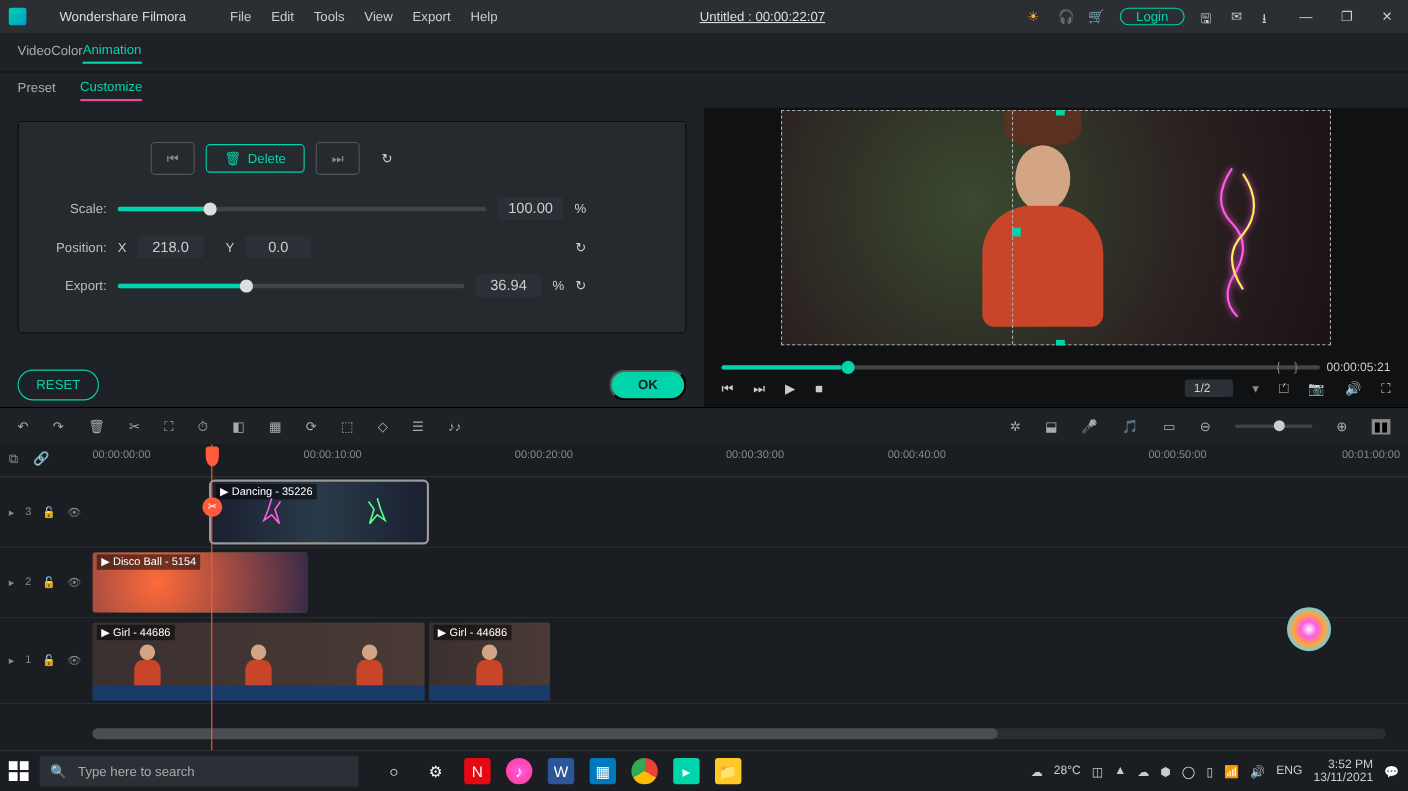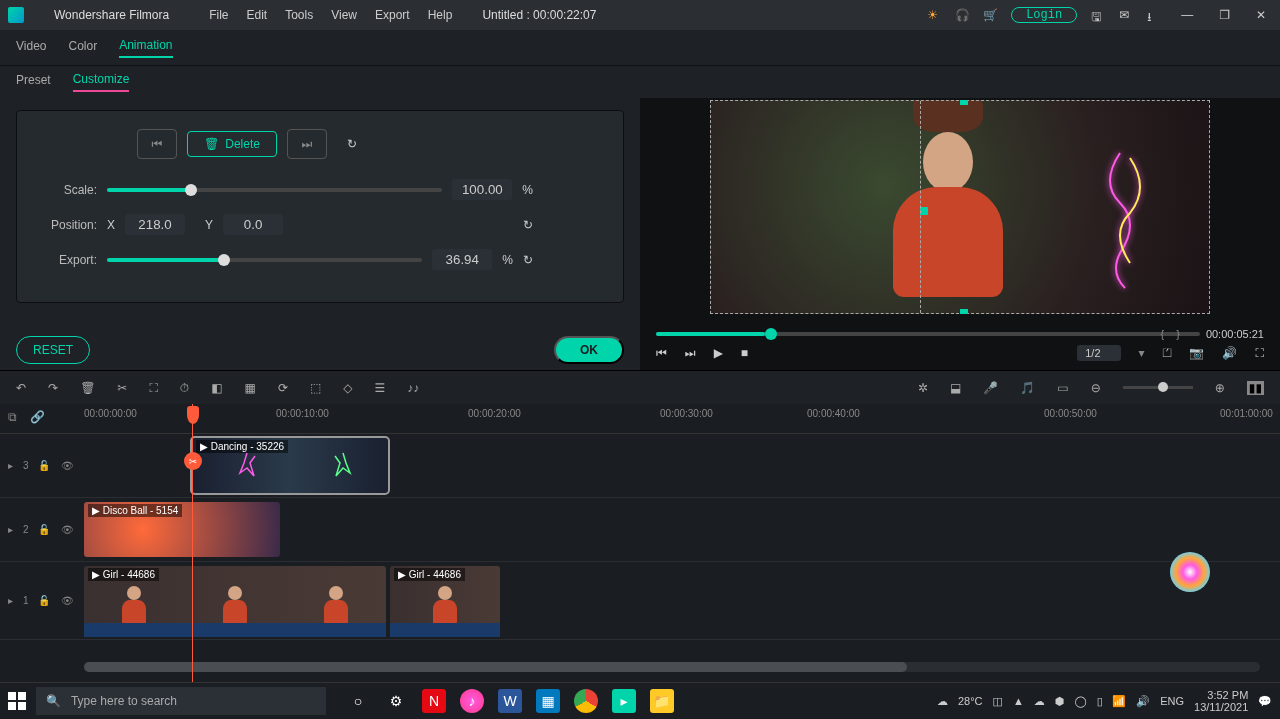--- a/index.html
+++ b/index.html
@@ -2,26 +2,26 @@
 <html><head>
 <meta charset="utf-8">
 <style>
 * { margin: 0; padding: 0; box-sizing: border-box; font-family: "Segoe UI", sans-serif; }
 body { background: #1a1d21; color: #ccc; font-size: 12px; width: 1280px; height: 719px; overflow: hidden; position: relative; }
 .titlebar { height: 30px; background: #2b2f33; display: flex; align-items: center; padding: 0 8px; gap: 30px; }
 .logo { width: 16px; height: 16px; background: linear-gradient(135deg,#00d4aa,#0099cc); border-radius: 2px; }
 .titlebar .brand { color: #ddd; font-size: 12px; }
 .menu { display: flex; gap: 18px; margin-left: 10px; }
 .menu span { color: #ccc; cursor: pointer; }
-.title-center { flex: 1; color: #ddd; }
+.title-center { flex: 1; text-align: center; color: #ddd; text-decoration: underline; }
 .title-right { display: flex; gap: 14px; align-items: center; }
 .title-right .icon { width: 14px; height: 14px; color: #ccc; cursor: pointer; }
-.login-btn { border: 1px solid #00d4aa; color: #00d4aa; padding: 0 14px; border-radius: 12px; cursor: pointer; font-size: 12px; font-family: Liberation Mono, monospace; }
+.login-btn { border: 1px solid #00d4aa; color: #00d4aa; padding: 0 14px; border-radius: 12px; cursor: pointer; font-size: 12px; }
 .win-btn { color: #ccc; cursor: pointer; padding: 0 6px; }
-.subrow { height: 36px; background: #1e2226; display: flex; align-items: center; padding: 0 16px; gap: 22px; border-bottom: 1px solid #0f1113; }
+.subrow { height: 36px; background: #1e2226; display: flex; align-items: center; padding: 0 16px; border-bottom: 1px solid #0f1113; }
 .subrow span { color: #aaa; cursor: pointer; padding-bottom: 4px; }
 .subrow .active { color: #00d4aa; border-bottom: 2px solid #00d4aa; }
 .tabrow { height: 32px; background: #1e2226; display: flex; align-items: center; padding: 0 16px; gap: 22px; }
 .tabrow span { color: #aaa; cursor: pointer; padding-bottom: 4px; }
 .tabrow .active { color: #00d4aa; border-bottom: 2px solid #ec4899; }
 .main { display: flex; height: 272px; }
 .panel-left { width: 640px; background: #1e2226; position: relative; }
 .panel-card { background: #252a2f; margin: 12px 16px; border: 1px solid #0c0e10; border-radius: 4px; padding: 18px 90px 18px 20px; }
 .kf-row { display: flex; gap: 10px; align-items: center; margin-bottom: 20px; padding-left: 100px; }
 .kf-btn { width: 40px; height: 30px; border: 1px solid #555; border-radius: 4px; display: flex; align-items: center; justify-content: center; color: #888; cursor: pointer; }

